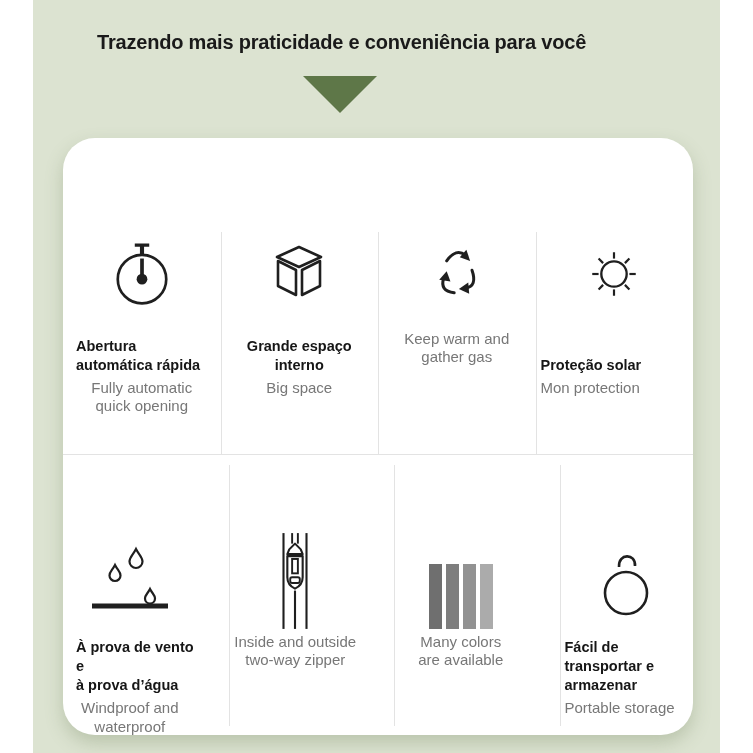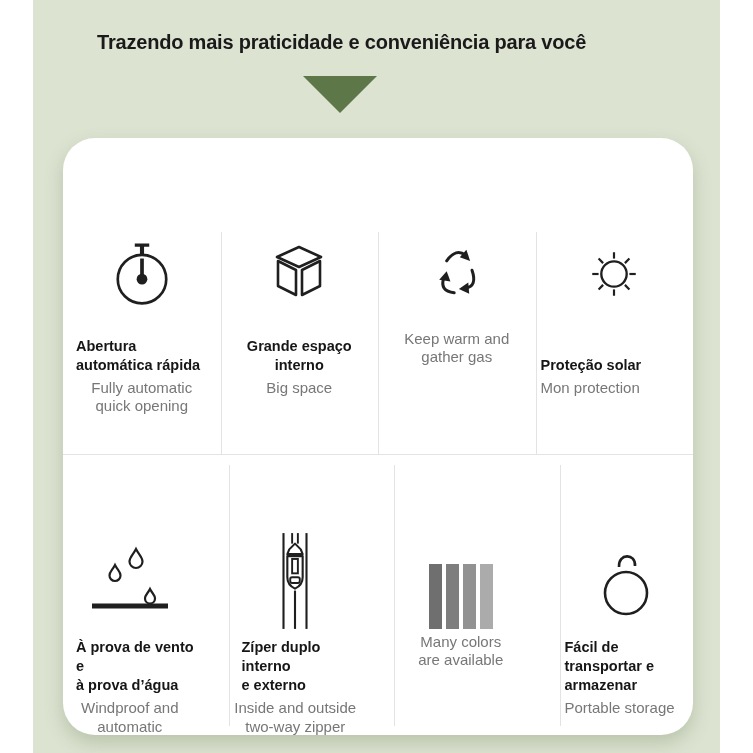--- a/index.html
+++ b/index.html
@@ -129,39 +129,37 @@
           <svg width="88" height="86" viewBox="0 0 88 86">
             <path class="ln" stroke-width="2.2" d="M29 22 c-2.5 5 -5.5 6.5 -5.5 10.5 a5.5 5.5 0 0 0 11 0 c0 -4 -3 -5.5 -5.5 -10.5 Z"></path>
             <path class="ln" stroke-width="2.2" d="M50 6 c-3 6 -6.5 8 -6.5 12.5 a6.5 6.5 0 0 0 13 0 c0 -4.5 -3.5 -6.5 -6.5 -12.5 Z"></path>
             <path class="ln" stroke-width="2.2" d="M64 46 c-2.2 4.5 -5 6 -5 9.5 a5 5 0 0 0 10 0 c0 -3.5 -2.8 -5 -5 -9.5 Z"></path>
             <line x1="6" y1="63" x2="82" y2="63" stroke="#1f1f1f" stroke-width="5"></line>
           </svg>
         </div>
         <div class="pt">À prova de vento e
 à prova d’água</div>
         <div class="en">Windproof and
-automatic</div>
+waterproof</div>
       </div>
 
       <div class="cell c-left">
         <div class="icon-wrap">
           <svg width="46" height="96" viewBox="0 0 48 100">
             <line class="ln" x1="12" y1="0" x2="12" y2="100" stroke-width="2.2"></line>
             <line class="ln" x1="36" y1="0" x2="36" y2="100" stroke-width="2.2"></line>
             <line class="ln" x1="21" y1="0" x2="21" y2="11" stroke-width="2"></line>
             <line class="ln" x1="27" y1="0" x2="27" y2="11" stroke-width="2"></line>
             <path class="ln" stroke-width="2.2" stroke-linejoin="round" d="M18 17 L24 11 L30 17 L32 22 L16 22 Z"></path>
             <path class="ln" stroke-width="2.2" stroke-linejoin="round" d="M16 24 h16 v22 q0 8 -8 12 q-8 -4 -8 -12 Z"></path>
             <rect class="ln" x="21" y="27" width="6" height="15" stroke-width="2"></rect>
             <rect class="ln" x="19" y="46" width="10" height="6" rx="2" stroke-width="2"></rect>
             <line class="ln" x1="24" y1="60" x2="24" y2="100" stroke-width="2.2"></line>
           </svg>
         </div>
-        <div class="pt">Zíper duplo interno
-e externo</div>
         <div class="en">Inside and outside
 two-way zipper</div>
       </div>
 
       <div class="cell c-center">
         <div class="icon-wrap">
           <svg width="64" height="65" viewBox="0 0 64 65">
             <rect x="0" y="0" width="13" height="65" fill="#6f6f6f"></rect>
             <rect x="17" y="0" width="13" height="65" fill="#7e7e7e"></rect>
             <rect x="34" y="0" width="13" height="65" fill="#929292"></rect>

